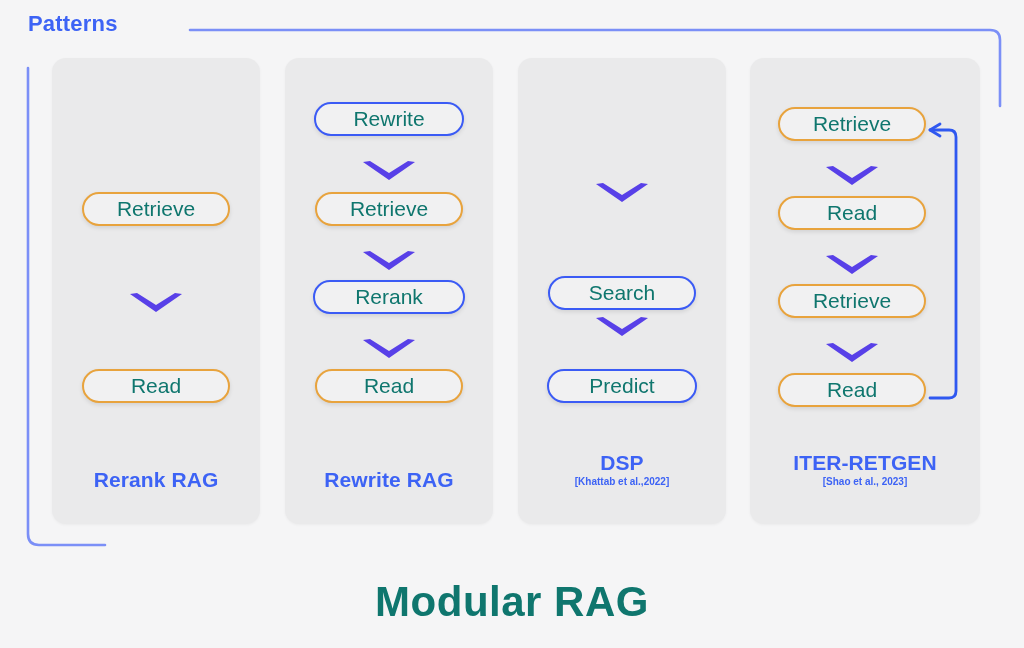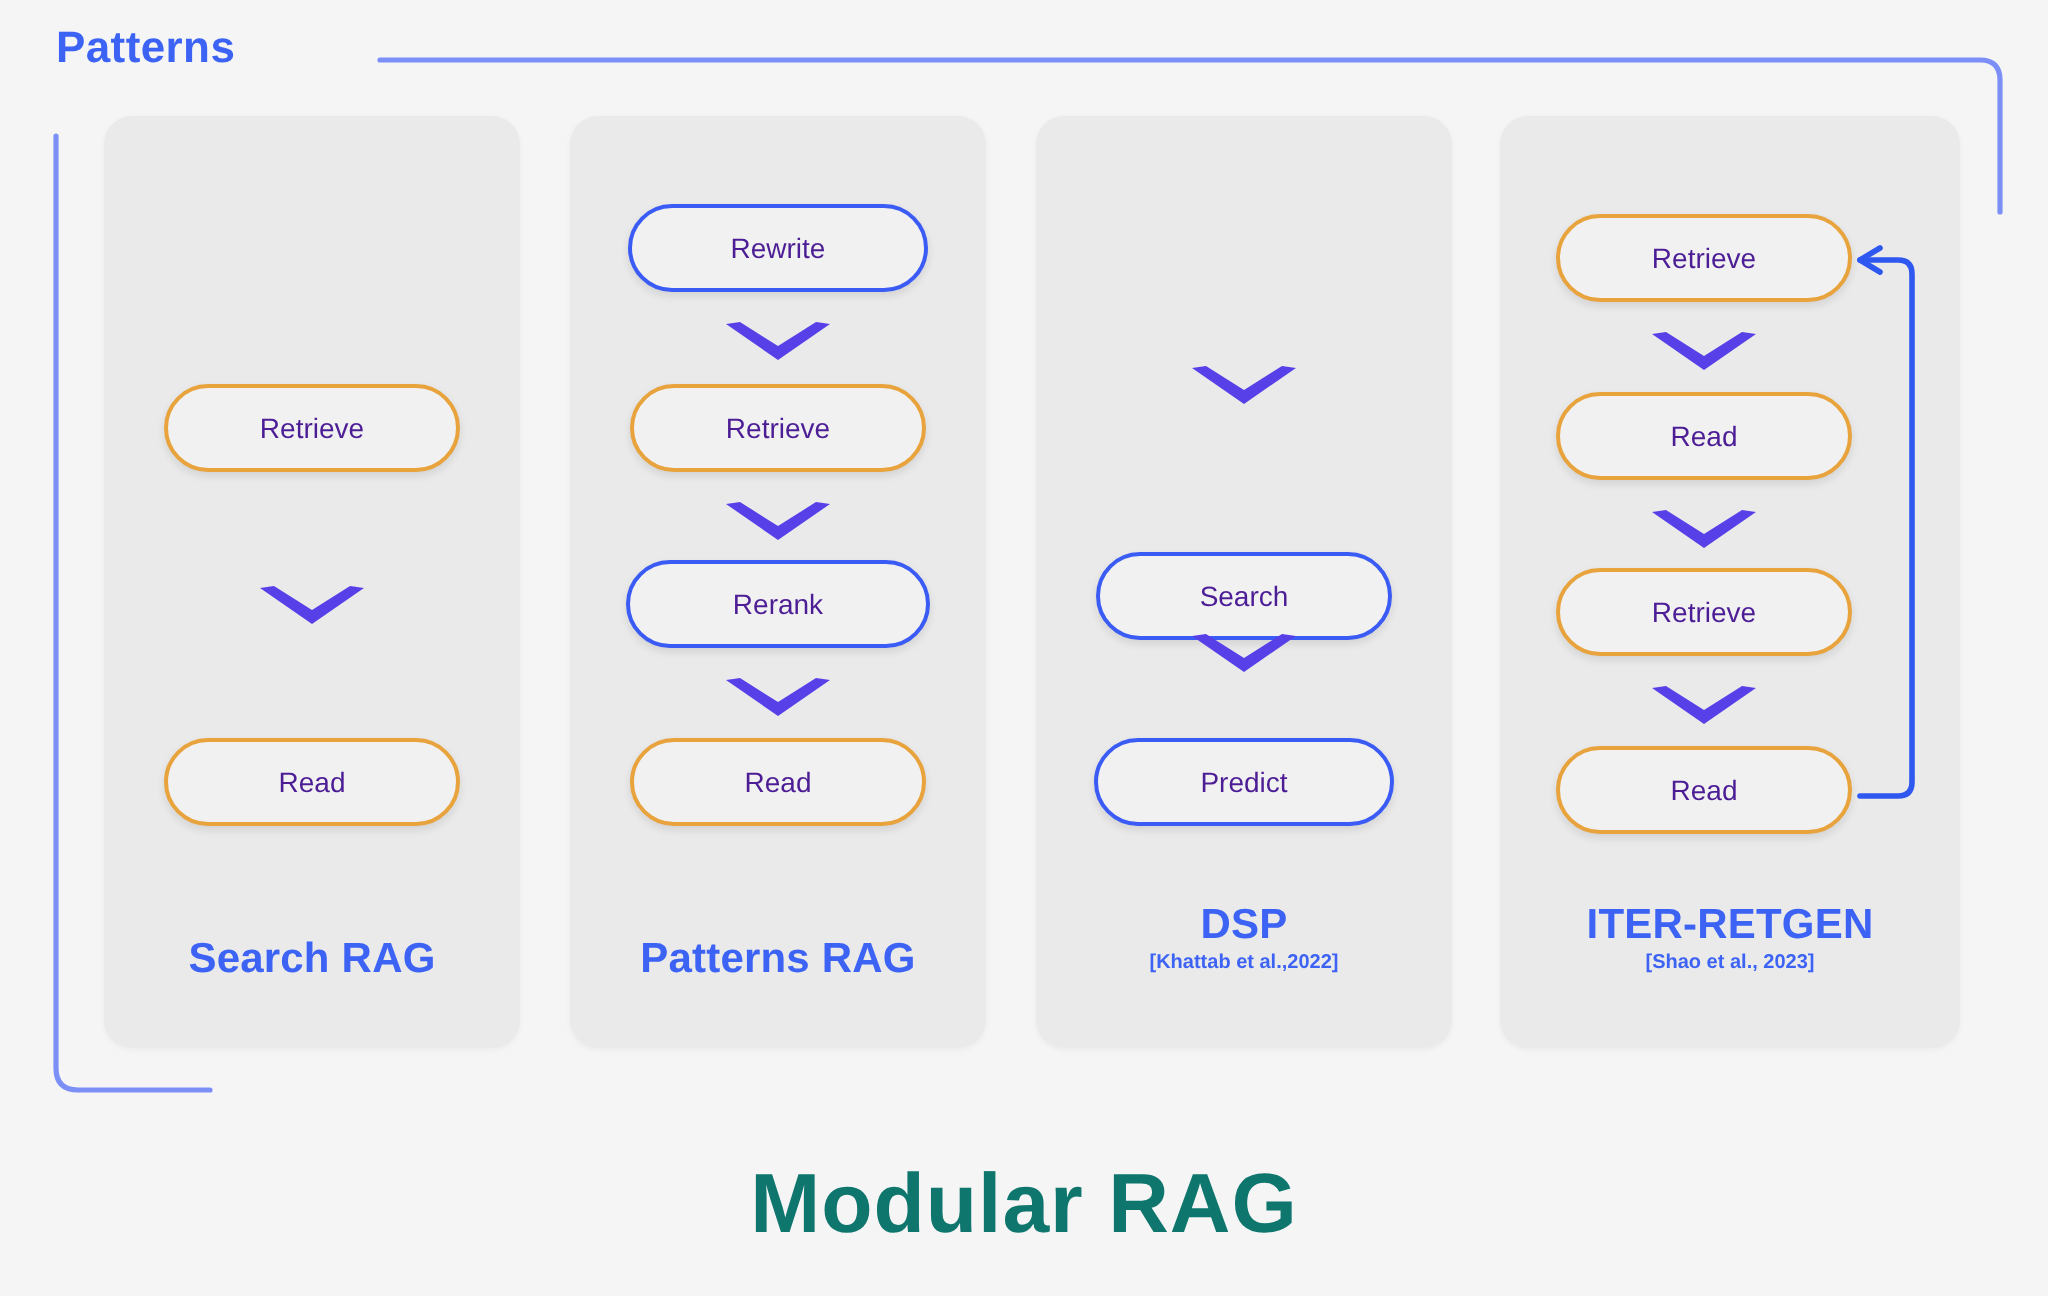--- a/index.html
+++ b/index.html
@@ -62,31 +62,31 @@
     left: 0;
     top: 0;
     width: 100%;
     height: 100%;
   }
 
   .node {
     position: absolute;
     left: 50%;
     transform: translateX(-50%);
-    height: 44px;
+    height: 34px;
     box-sizing: border-box;
     display: flex;
     align-items: center;
     justify-content: center;
     padding: 0 18px;
     border-radius: 23px;
     background: #f1f1f2;
     border: 2.5px solid #e8a33d;
-    font-size: 14px;
-    color: #4c1d95;
+    font-size: 21px;
+    color: #0f766e;
     white-space: nowrap;
     box-shadow: 0 2px 4px rgba(0,0,0,0.10);
   }
   .node.blue {
     border-color: #3b5bf5;
   }
   .node.w-retrieve { width: 148px; }
   .node.w-read     { width: 148px; }
   .node.w-rewrite  { width: 150px; }
   .node.w-rerank   { width: 152px; }
@@ -165,21 +165,21 @@
 
       <div class="chev" style="top:232px;">
         <svg viewBox="0 0 56 26" xmlns="http://www.w3.org/2000/svg">
           <path d="M 2 4 L 28 22 L 54 4 L 47 3 L 28 15 L 9 3 Z" fill="#5840e8"></path>
         </svg>
       </div>
 
       <div class="node w-read" style="top:311px;">Read</div>
 
       <div class="caption" style="top:410px;">
-        <span class="cap-main">Search RAG</span>
+        <span class="cap-main">Rerank RAG</span>
       </div>
     </div>
   </div>
 
   <div class="panel p1">
     <div class="flow">
 
       <div class="node blue w-rewrite" style="top:44px;">Rewrite</div>
 
       <div class="chev" style="top:100px;">
@@ -200,21 +200,21 @@
 
       <div class="chev" style="top:278px;">
         <svg viewBox="0 0 56 26" xmlns="http://www.w3.org/2000/svg">
           <path d="M 2 4 L 28 22 L 54 4 L 47 3 L 28 15 L 9 3 Z" fill="#5840e8"></path>
         </svg>
       </div>
 
       <div class="node w-read" style="top:311px;">Read</div>
 
       <div class="caption" style="top:410px;">
-        <span class="cap-main">Patterns RAG</span>
+        <span class="cap-main">Rewrite RAG</span>
       </div>
     </div>
   </div>
 
   <div class="panel p2">
     <div class="flow">
 
 
       <div class="chev" style="top:122px;">
         <svg viewBox="0 0 56 26" xmlns="http://www.w3.org/2000/svg">

